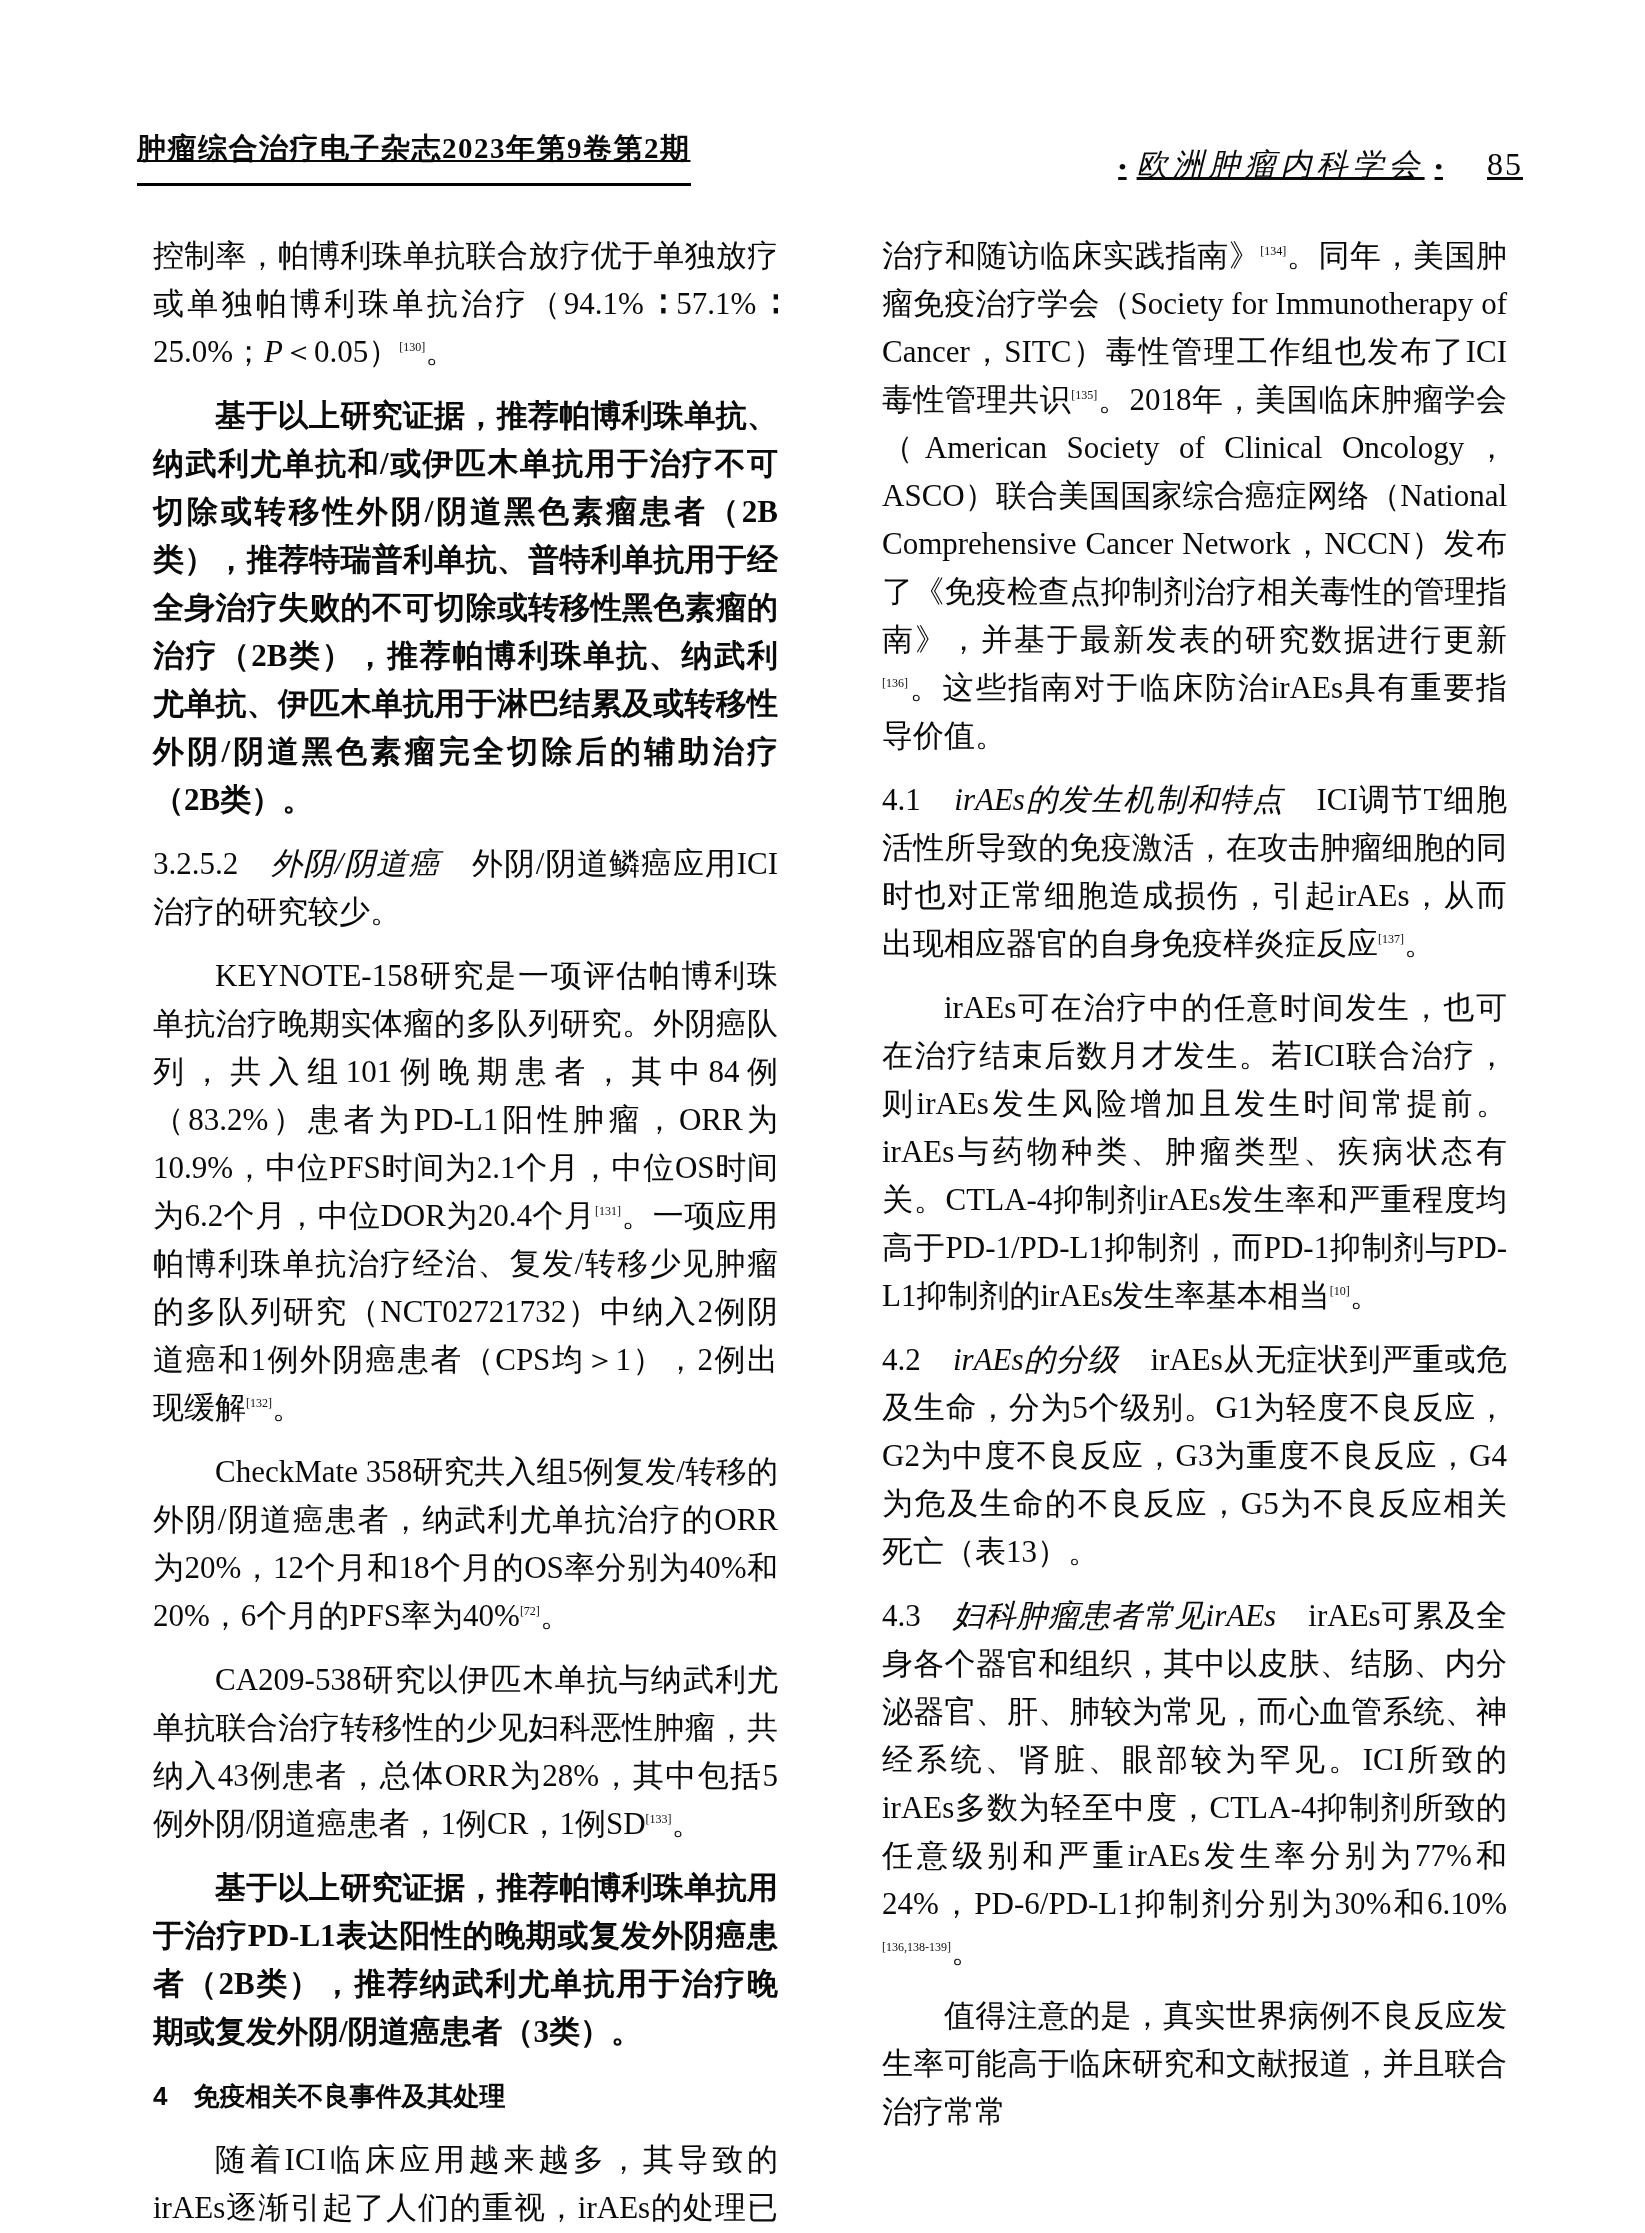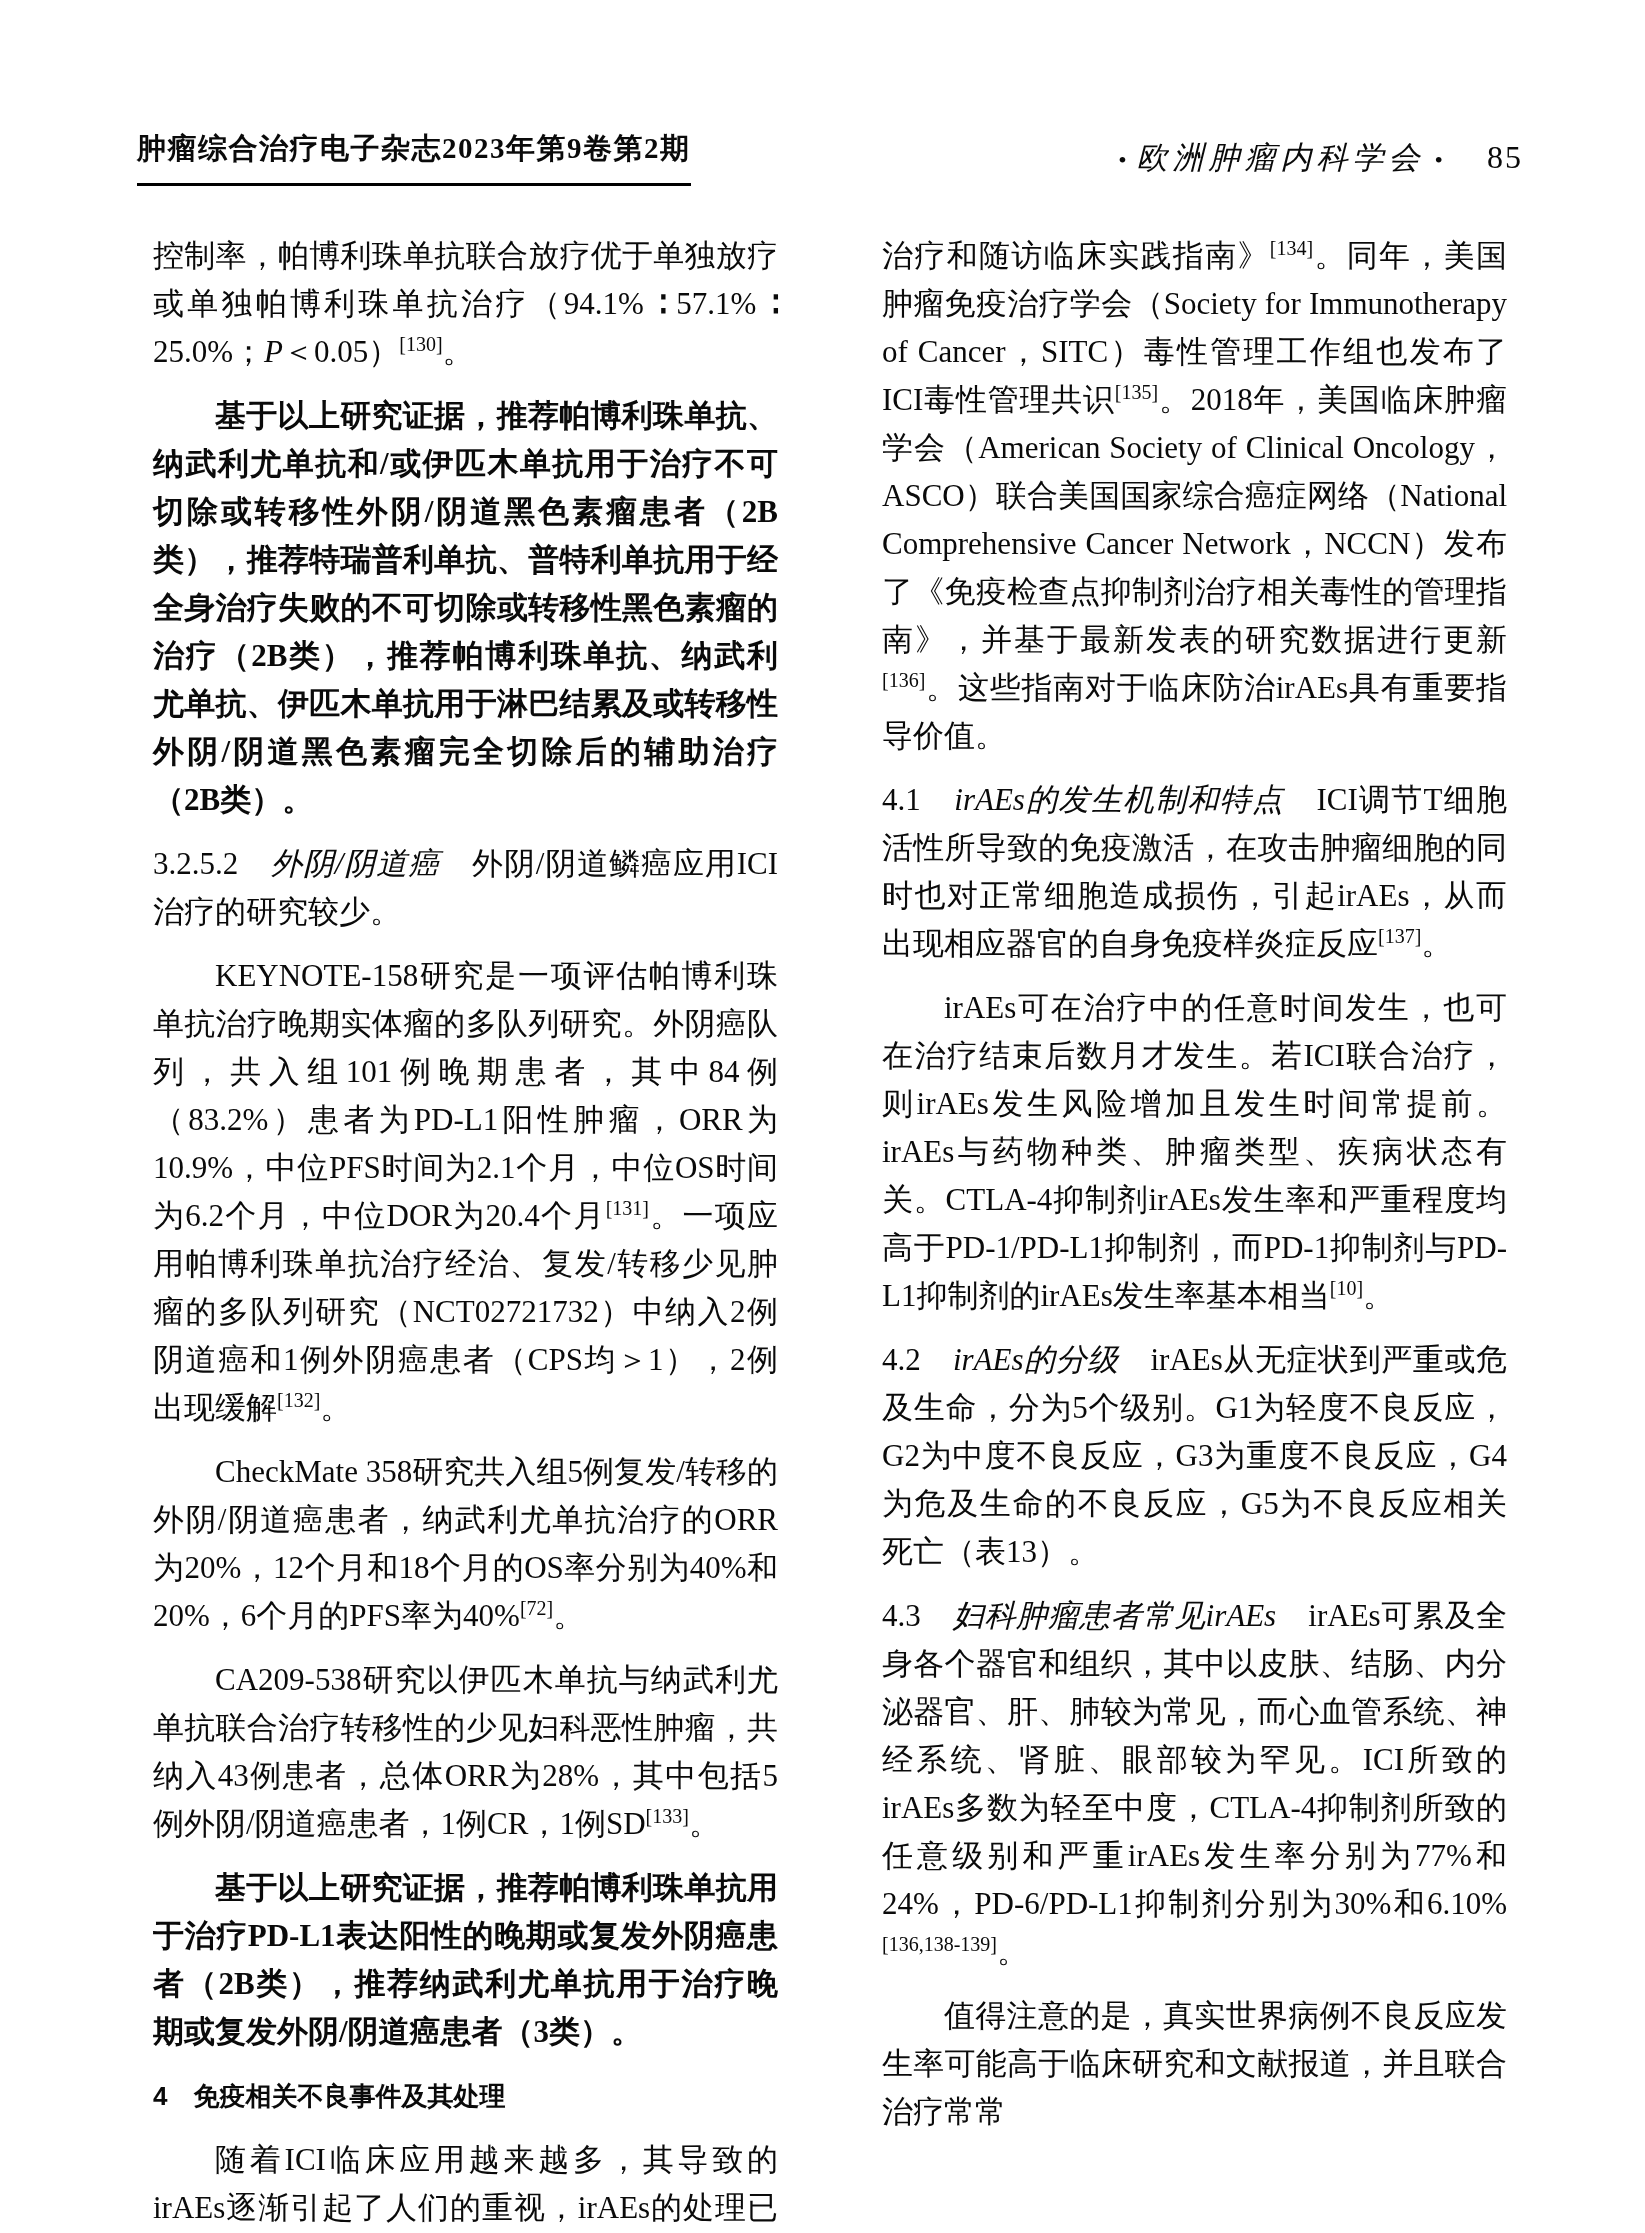--- a/index.html
+++ b/index.html
@@ -12,22 +12,23 @@
   .page {
     box-sizing: border-box;
     width: 1646px; height: 2234px;
     padding: 129px 123px 0 137px;
     position: relative;
     background: #ffffff;
   }
   .header {
     display: flex;
     justify-content: space-between;
-    align-items: center;
+    align-items: flex-end;
     margin-bottom: 30px;
+    text-decoration: underline;
   }
   .header-left {
     font-weight: bold;
     font-size: 29px;
     letter-spacing: 1.5px;
     padding-bottom: 14px;
     border-bottom: 3px solid #000;
   }
   .header-right {
     font-size: 31px;
@@ -54,21 +55,21 @@
   .indent { text-indent: 2em; }
   .bold { font-weight: bold; }
   .section {
     font-family: "Liberation Sans", "DejaVu Sans", sans-serif;
     font-weight: bold;
     font-size: 26px;
   }
   .kai { font-style: italic; }
   .ital { font-style: italic; }
   sup {
-    font-size: 20px;
+    font-size: 12px;
     line-height: 0;
     vertical-align: super;
     letter-spacing: 0;
   }
 </style>
 </head>
 <body>
 
 <div class="page">
 

